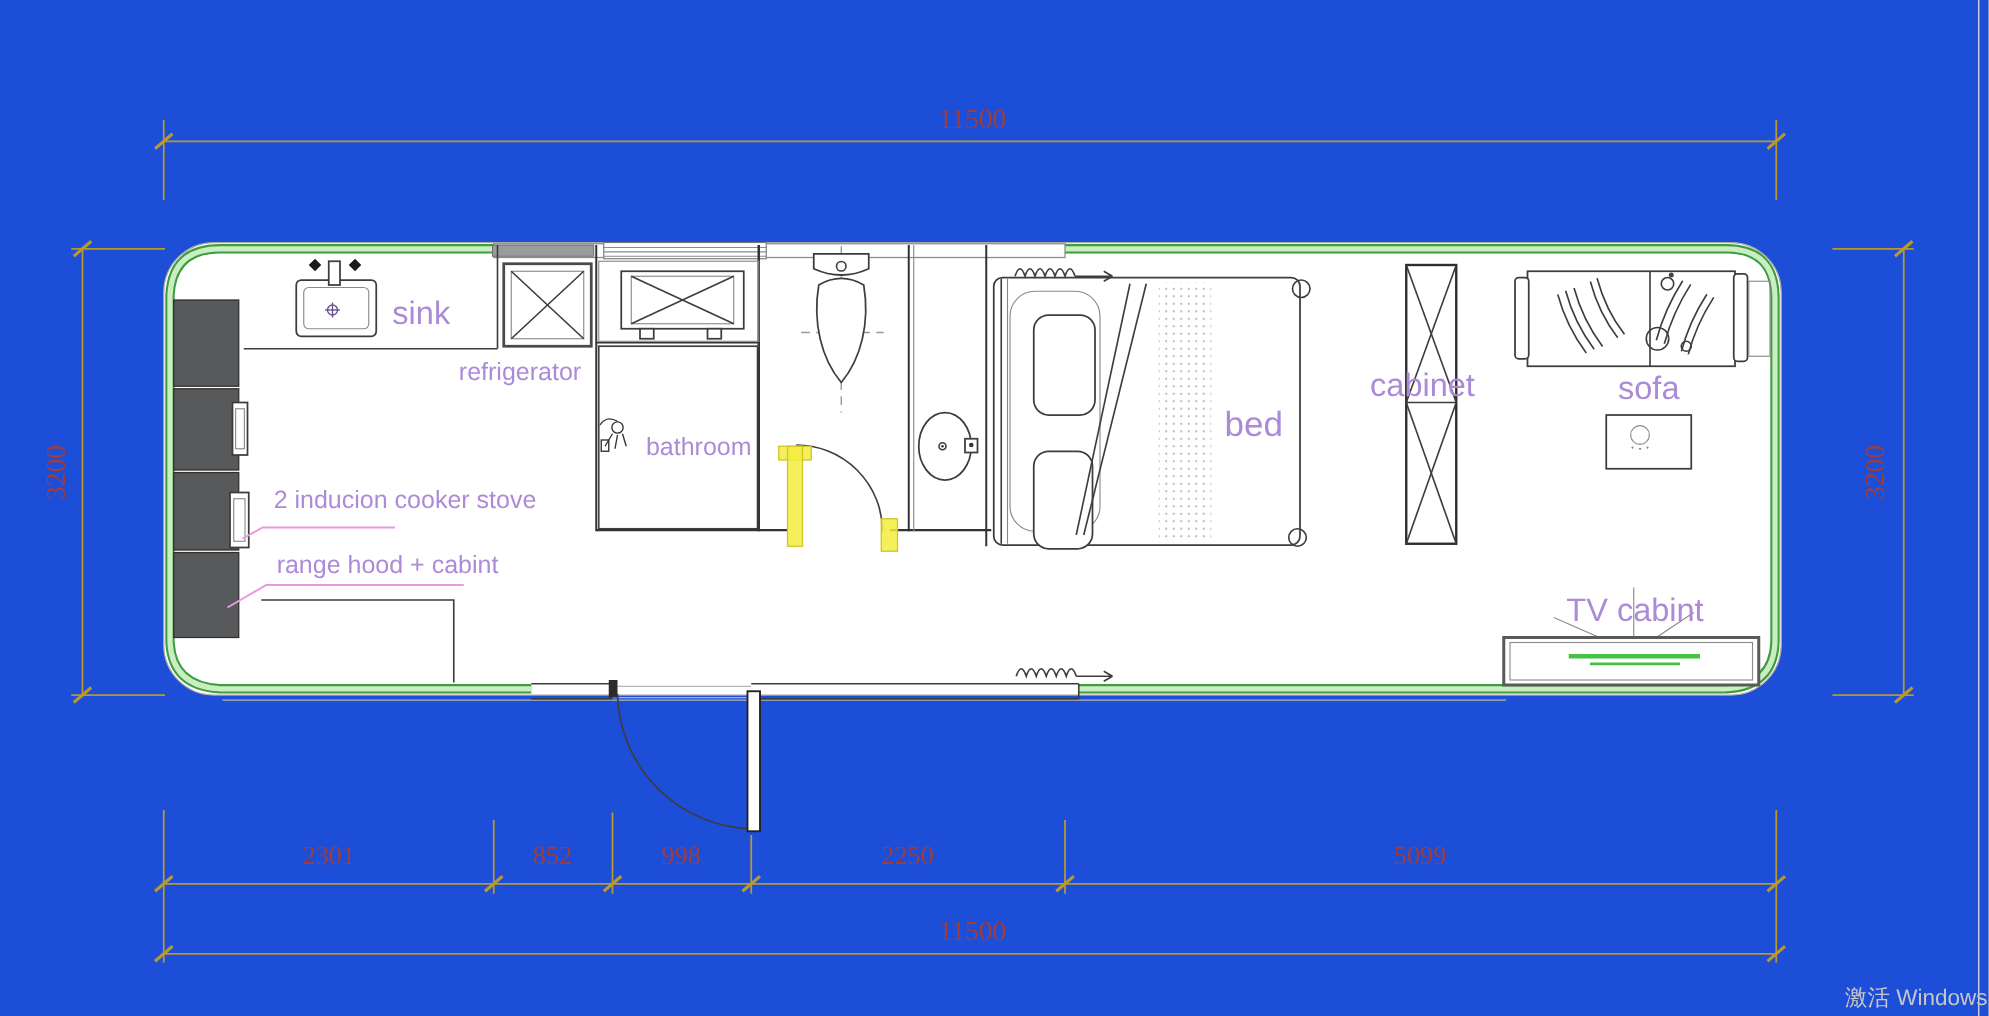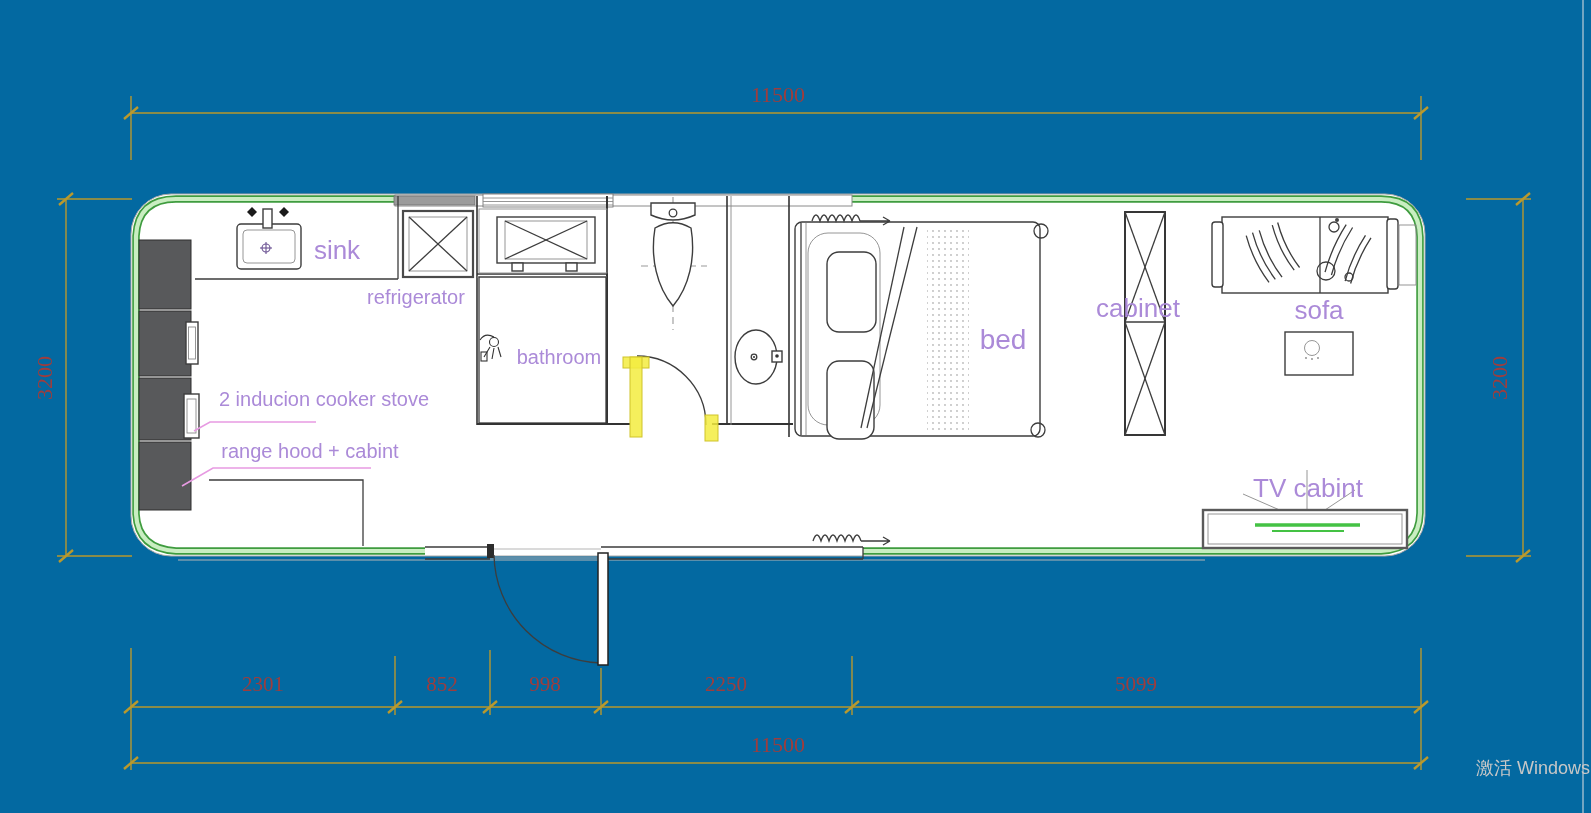--- a/index.html
+++ b/index.html
@@ -1,16 +1,16 @@
 <!DOCTYPE html>
 <html style="--wall-green-dark: #3f9c3f; --wall-green-light: #c9eec1; --dim-gold: #b9992d; --dim-red: #9e3d3d; --label-purple: #ab8ad8; --leader-pink: #e79ae2; --door-yellow: #f3ec3f; --tv-green: #44c244; --cabinet-dark: #58595b;"><head>
 <meta charset="utf-8">
 <style>
   html,body{margin:0;padding:0;background:#fafaf8;}
-  .stage{position:relative;width:1591px;height:813px;background:#0369a1;overflow:hidden;
+  .stage{position:relative;width:1591px;height:813px;background:#1d4ed8;overflow:hidden;
          font-family:"Liberation Sans",sans-serif;}
   svg{position:absolute;left:0;top:0;}
   
   .dim-line{stroke:var(--dim-gold,#b9992d);stroke-width:1.4;fill:none;}
   .dim-tick{stroke:var(--dim-gold,#c2a02c);stroke-width:2.4;}
   .dim-text{fill:var(--dim-red,#9e3d3d);font-family:"Liberation Serif",serif;font-size:21px;text-anchor:middle;}
   .dim-text-lg{font-size:22px;}
   
   .lbl{fill:var(--label-purple,#ab8ad8);font-family:"Liberation Sans",sans-serif;text-anchor:middle;}
   .leader{stroke:var(--leader-pink,#e79ae2);stroke-width:1.6;fill:none;}
@@ -19,21 +19,21 @@
   .wall-inner{stroke:var(--wall-green-light,#c9eec1);stroke-width:4.2;fill:none;stroke-linejoin:round;}
   
   .f{stroke:#3d3d3d;fill:none;stroke-width:1.3;}
   .fw{stroke:#3d3d3d;fill:#ffffff;stroke-width:1.4;}
   .thin{stroke:#8a8a8a;stroke-width:.9;fill:none;}
   .faint{stroke:#b5b5b5;stroke-width:1;fill:none;}
   .dark{fill:var(--cabinet-dark,#58595b);stroke:#2e2e2e;stroke-width:1;}
   .yellow{fill:var(--door-yellow,#f3ec3f);fill-opacity:.85;stroke:#cfc32a;stroke-width:1;}
   .dash{stroke:#999;stroke-width:1.1;stroke-dasharray:7 5;fill:none;}
   .tv-line{stroke:var(--tv-green,#44c244);fill:none;}
-  .watermark{position:absolute;left:1476px;top:756px;font-size:18px;color:#c7c7c7;white-space:nowrap;}
+  .watermark{position:absolute;left:1476px;top:786px;font-size:18px;color:#c7c7c7;white-space:nowrap;}
 </style>
 </head>
 <body>
 
 <div class="stage">
 <svg width="1591" height="813" viewBox="0 0 1591 813">
   <defs>
     <pattern id="dots" width="6" height="6" patternUnits="userSpaceOnUse">
       <circle cx="3" cy="3" r="0.9" fill="#b9b9b9"></circle>
     </pattern>

